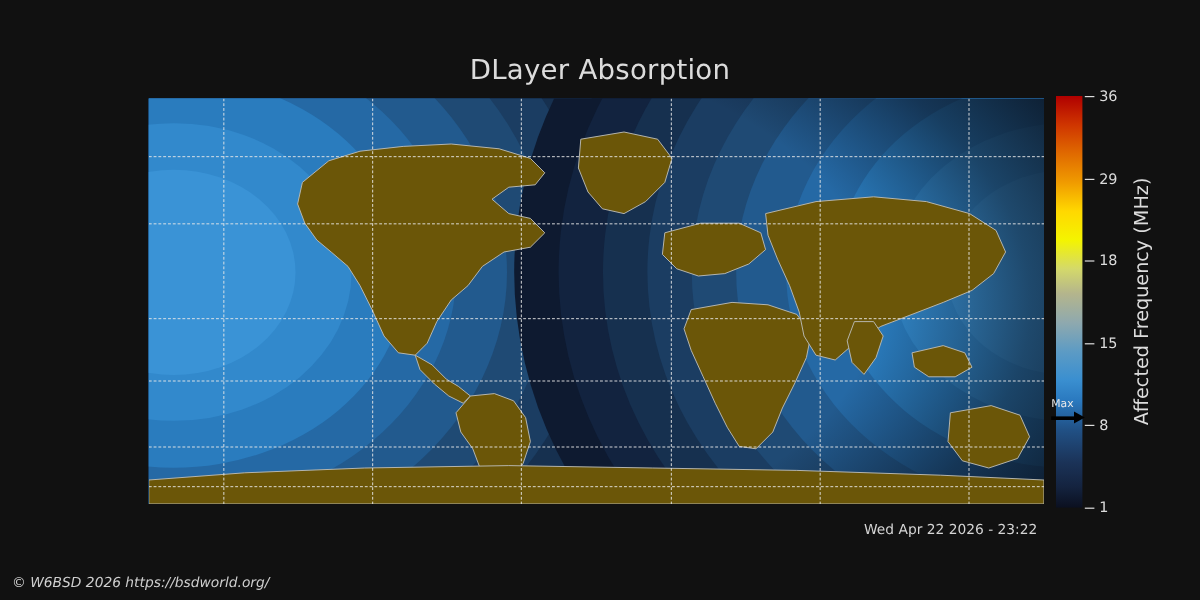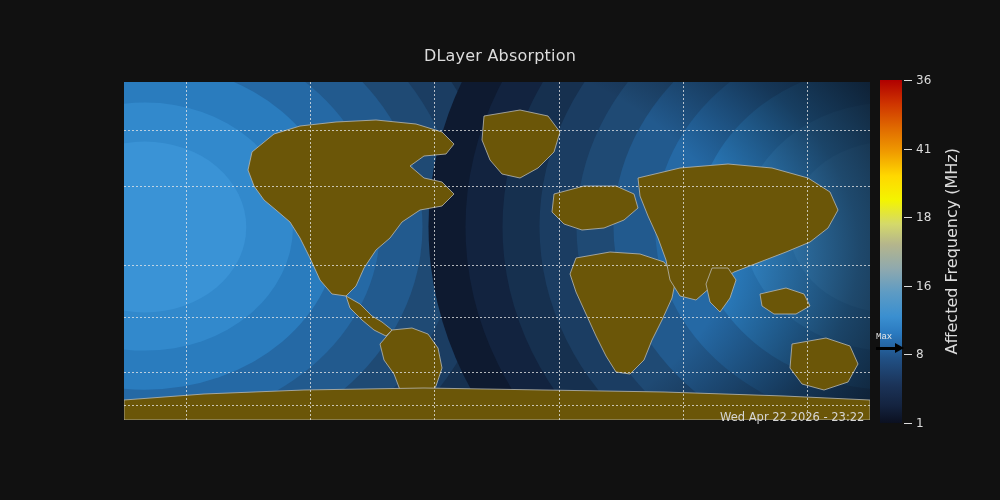--- a/index.html
+++ b/index.html
@@ -6,21 +6,21 @@
   body{
     width:1000px;height:500px;overflow:hidden;position:relative;
     font-family:"DejaVu Sans","Liberation Sans",sans-serif;
     color:#d8d8d8;
   }
   .page{position:absolute;inset:0;background:#111111;}
 
   
   .title{
     position:absolute;left:0;top:46px;width:1000px;text-align:center;
-    font-size:16px;color:#dcdcdc;letter-spacing:.2px;
+    font-size:23px;color:#dcdcdc;letter-spacing:.2px;
   }
 
   
   .map-wrap{
     position:absolute;left:124px;top:82px;width:746px;height:338px;
     background:#0d1426;overflow:hidden;
   }
   .layer{position:absolute;inset:0;}
 
   
@@ -73,29 +73,29 @@
   .cb-title{
     position:absolute;left:915px;top:80px;height:343px;width:28px;
     display:flex;align-items:center;justify-content:center;
   }
   .cb-title span{
     writing-mode:vertical-rl;transform:rotate(180deg);
     font-size:16px;color:#dcdcdc;white-space:nowrap;
     margin-left:44px;
   }
   .max-marker{position:absolute;left:876px;top:332px;width:34px;height:26px;}
-  .max-marker .mtxt{font-size:9px;color:#e9e9e9;line-height:10px;display:block;font-family:Liberation Mono, monospace;}
+  .max-marker .mtxt{font-size:9px;color:#e9e9e9;line-height:10px;display:block;}
   .max-marker .arrow{position:relative;display:block;width:28px;height:10px;margin-top:1px;}
   .max-marker .arrow i{position:absolute;left:0;top:4px;width:21px;height:2.5px;background:#000;}
   .max-marker .arrow b{position:absolute;left:19px;top:0px;width:0;height:0;
     border-top:5px solid transparent;border-bottom:5px solid transparent;border-left:9px solid #000;}
 
   
   .status{position:absolute;left:124px;top:429px;font-size:11.5px;line-height:15px;color:#d5d5d5;}
-  .stamp{position:absolute;left:720px;top:410px;font-size:11.5px;color:#d5d5d5;}
+  .stamp{position:absolute;left:720px;top:434px;font-size:11.5px;color:#d5d5d5;}
   .copy{position:absolute;left:10px;top:478px;font-size:11.5px;font-style:italic;color:#cfcfcf;}
 </style>
 </head>
 <body>
 
 <div class="page">
 
   <div class="title">DLayer Absorption</div>
 
   <div class="map-wrap">
@@ -176,37 +176,38 @@
     <div class="grid-h" style="top:323px"></div>
   </div>
 
   <div class="cbar" id="cbar"></div>
   <div id="cb-ticks">
       <div class="cb-tick" style="top: 423px;"></div>
       <div class="cb-lbl" style="top: 423px;">1</div>
       <div class="cb-tick" style="top: 354.4px;"></div>
       <div class="cb-lbl" style="top: 354.4px;">8</div>
       <div class="cb-tick" style="top: 285.8px;"></div>
-      <div class="cb-lbl" style="top: 285.8px;">16</div>
+      <div class="cb-lbl" style="top: 285.8px;">15</div>
       <div class="cb-tick" style="top: 217.2px;"></div>
       <div class="cb-lbl" style="top: 217.2px;">18</div>
       <div class="cb-tick" style="top: 148.6px;"></div>
-      <div class="cb-lbl" style="top: 148.6px;">41</div>
+      <div class="cb-lbl" style="top: 148.6px;">29</div>
       <div class="cb-tick" style="top: 80px;"></div>
       <div class="cb-lbl" style="top: 80px;">36</div>
     </div>
   <div class="cb-title">
     <span>Affected Frequency (MHz)</span>
   </div>
 
   <div class="max-marker">
     <span class="mtxt">Max</span>
     <span class="arrow">
         <i></i>
         <b></b>
       </span>
   </div>
 
   <div class="status">
   </div>
   <div class="stamp">Wed Apr 22 2026 - 23:22</div>
+  <div class="copy">© W6BSD 2026 https://bsdworld.org/</div>
 
 </div>
 
 </body></html>

